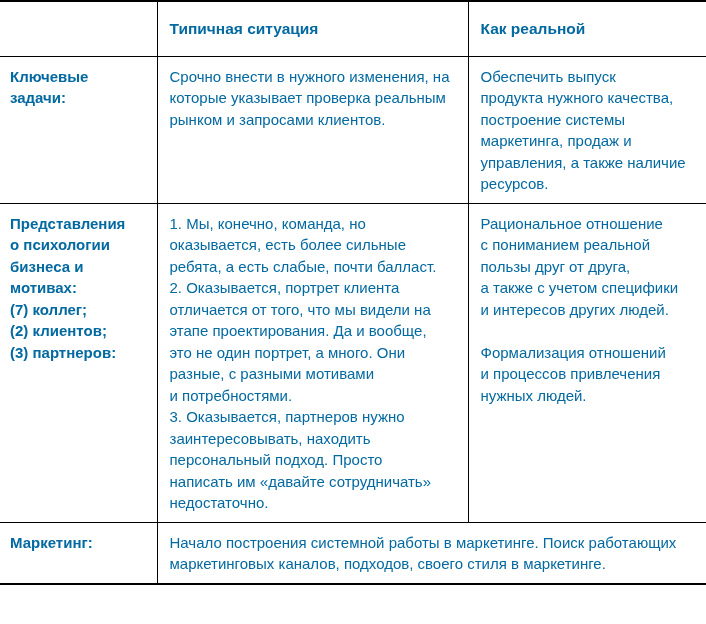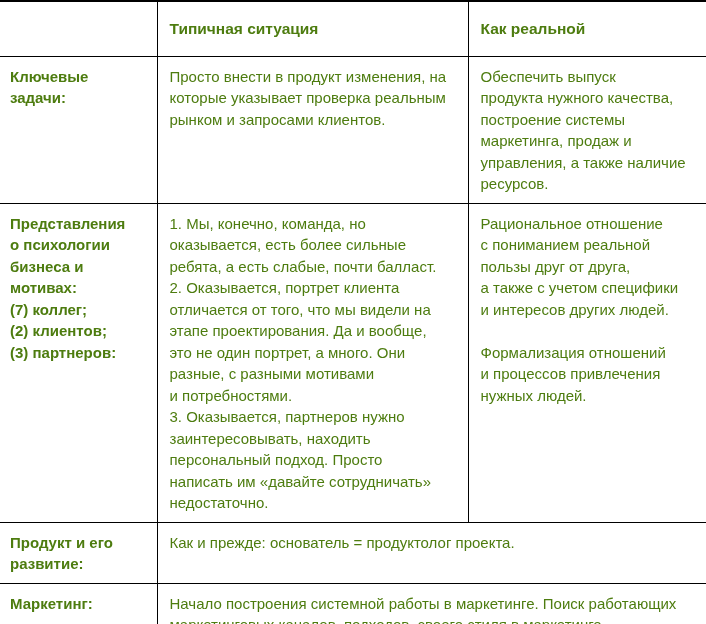--- a/index.html
+++ b/index.html
@@ -6,21 +6,21 @@
     margin: 0;
     padding: 0;
     background: #ffffff;
   }
   .page {
     width: 706px;
     height: 624px;
     background: #ffffff;
     overflow: hidden;
     font-family: "Liberation Sans", "DejaVu Sans", sans-serif;
-    color: #4d7c0f;
+    color: #0369a1;
   }
   table.comparison {
     width: 706px;
     border-collapse: collapse;
     table-layout: fixed;
     border-top: 2px solid #000;
     border-bottom: 2.5px solid #000;
     font-size: 15px;
     line-height: 21.5px;
   }
@@ -72,21 +72,21 @@
       <tr>
         <th class="head-cell v-r"></th>
         <th class="head-cell v-r">Типичная ситуация</th>
         <th class="head-cell">Как реальной</th>
       </tr>
     </thead>
     <tbody>
       <tr class="row-tall-1">
         <td class="label-cell v-r">Ключевые
 задачи:</td>
-        <td class="v-r">Просто внести в продукт изменения, на
+        <td class="v-r">Срочно внести в нужного изменения, на
 которые указывает проверка реальным
 рынком и запросами клиентов.</td>
         <td>Обеспечить выпуск
 продукта нужного качества,
 построение системы
 маркетинга, продаж и
 управления, а также наличие
 ресурсов.</td>
       </tr>
       <tr class="row-tall-2">
@@ -115,24 +115,19 @@
 с пониманием реальной
 пользы друг от друга,
 а также с учетом специфики
 и интересов других людей.
 
 Формализация отношений
 и процессов привлечения
 нужных людей.</td>
       </tr>
       <tr class="row-short">
-        <td class="label-cell v-r">Продукт и его
-развитие:</td>
-        <td colspan="2">Как и прежде: основатель = продуктолог проекта.</td>
-      </tr>
-      <tr class="row-short">
         <td class="label-cell v-r">Маркетинг:</td>
         <td colspan="2">Начало построения системной работы в маркетинге. Поиск работающих
 маркетинговых каналов, подходов, своего стиля в маркетинге.</td>
       </tr>
     </tbody>
   </table>
 </div>
 
 </body></html>

